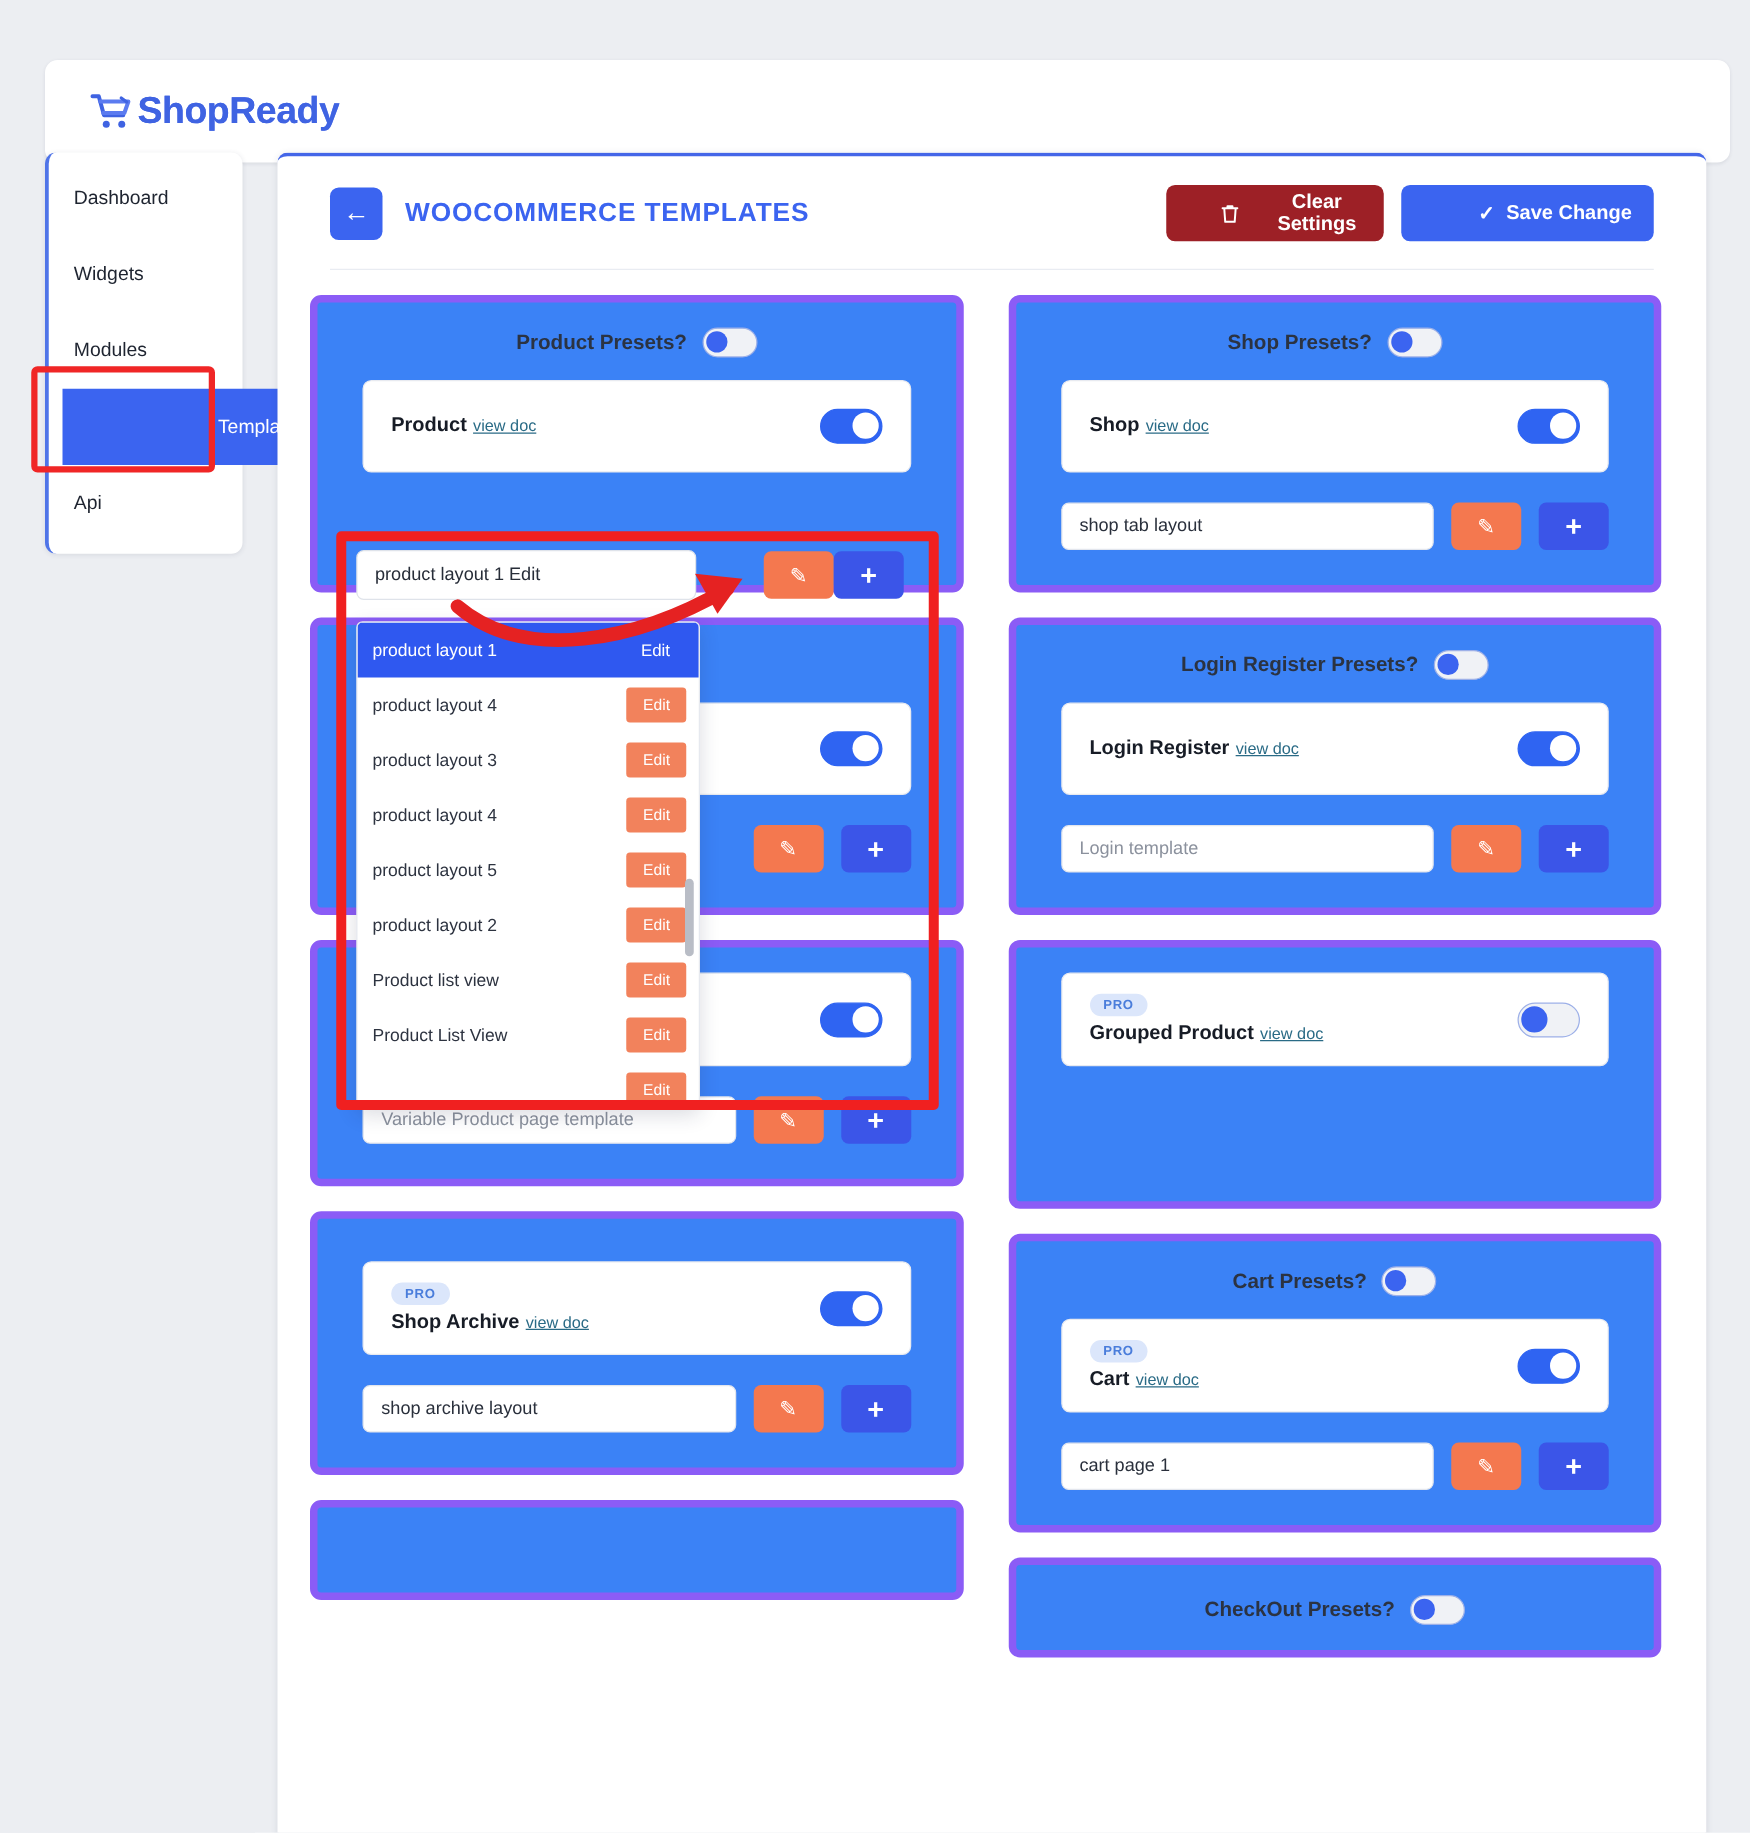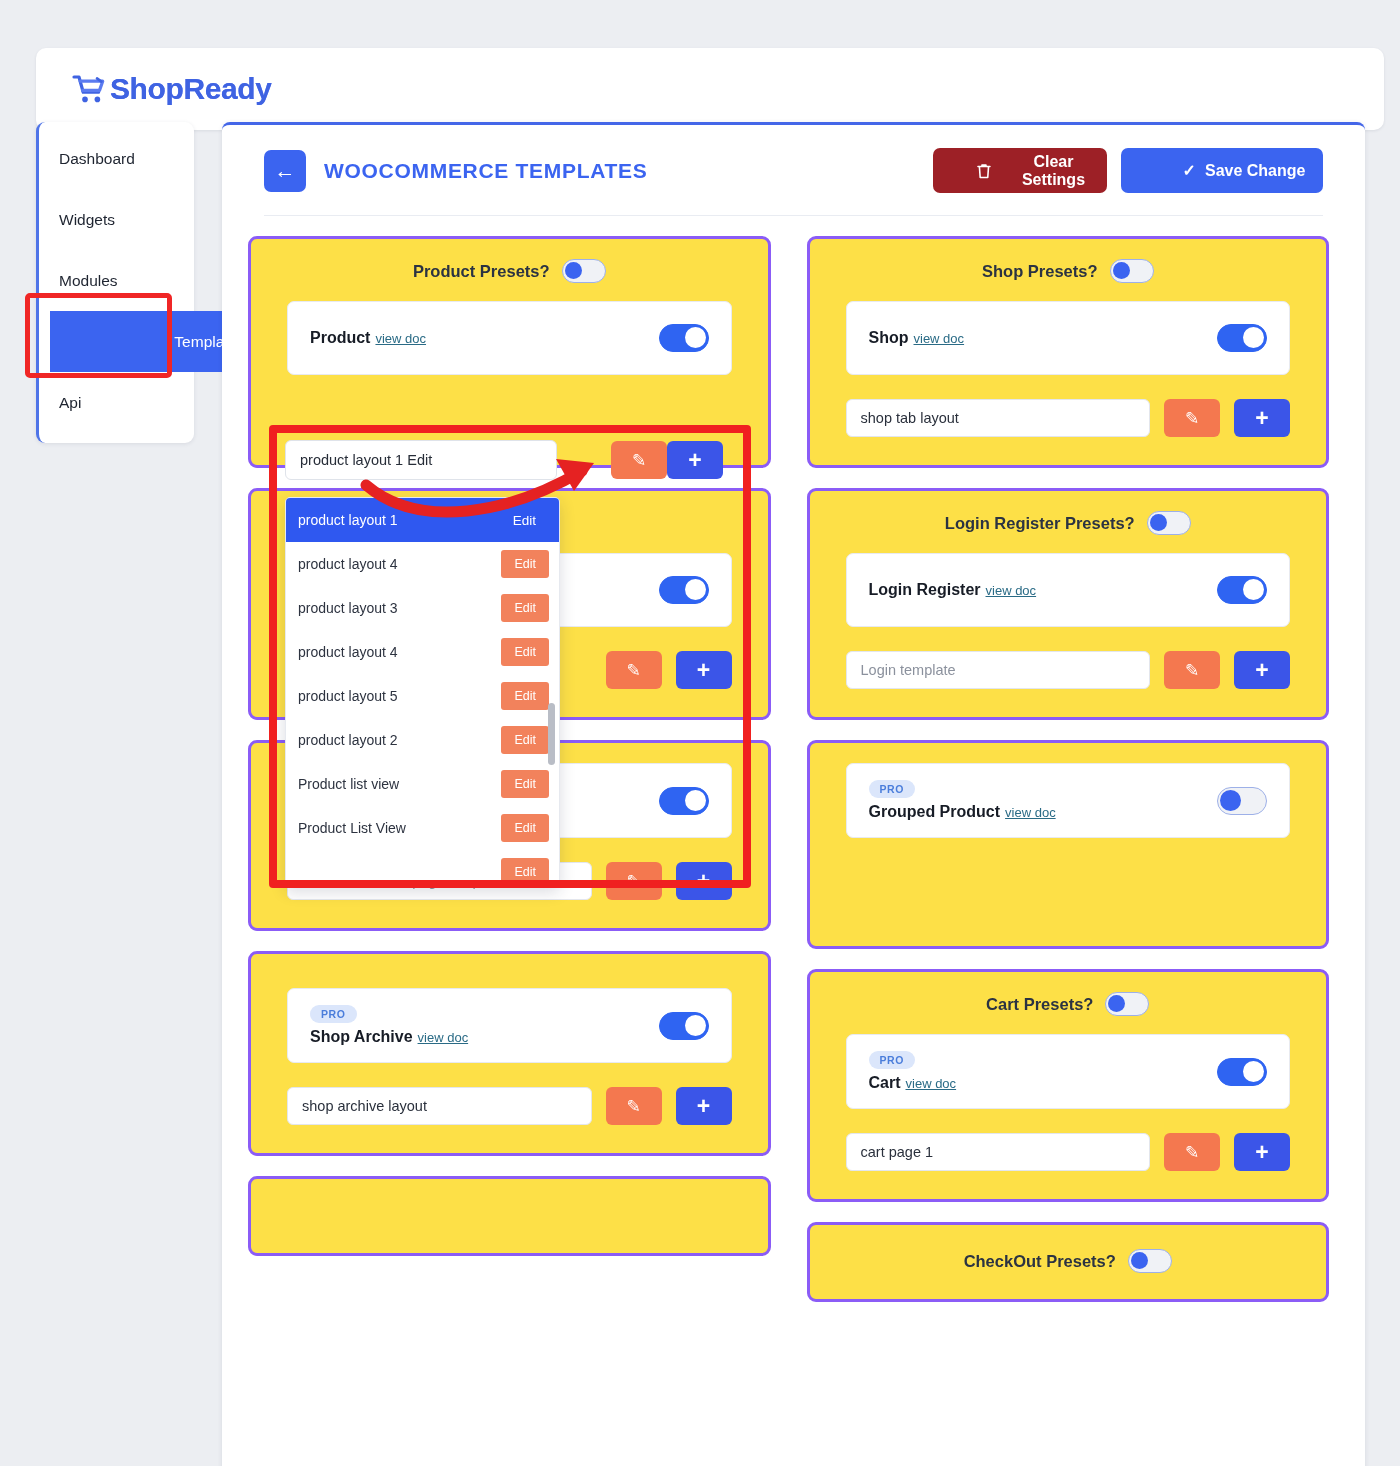--- a/index.html
+++ b/index.html
@@ -87,21 +87,21 @@
   }
 
   
   .grid {
     display: grid; grid-template-columns: 1fr 1fr;
     gap: 20px 36px; padding: 20px 36px 0 26px;
   }
   .col { display: flex; flex-direction: column; gap: 20px; }
 
   .card {
-    background: #fde047; border: 3px solid #8b5cf6;
+    background: #3b82f6; border: 6px solid #8b5cf6;
     border-radius: 9px; padding: 20px 36px 28px 36px;
   }
   .card-hdr {
     display: flex; align-items: center; justify-content: center;
     gap: 12px; margin-bottom: 18px;
   }
   .card-hdr-label { font-size: 16.5px; font-weight: bold; color: #2b3342; }
 
   
   .toggle { width: 44px; height: 24px; border-radius: 14px; position: relative;

